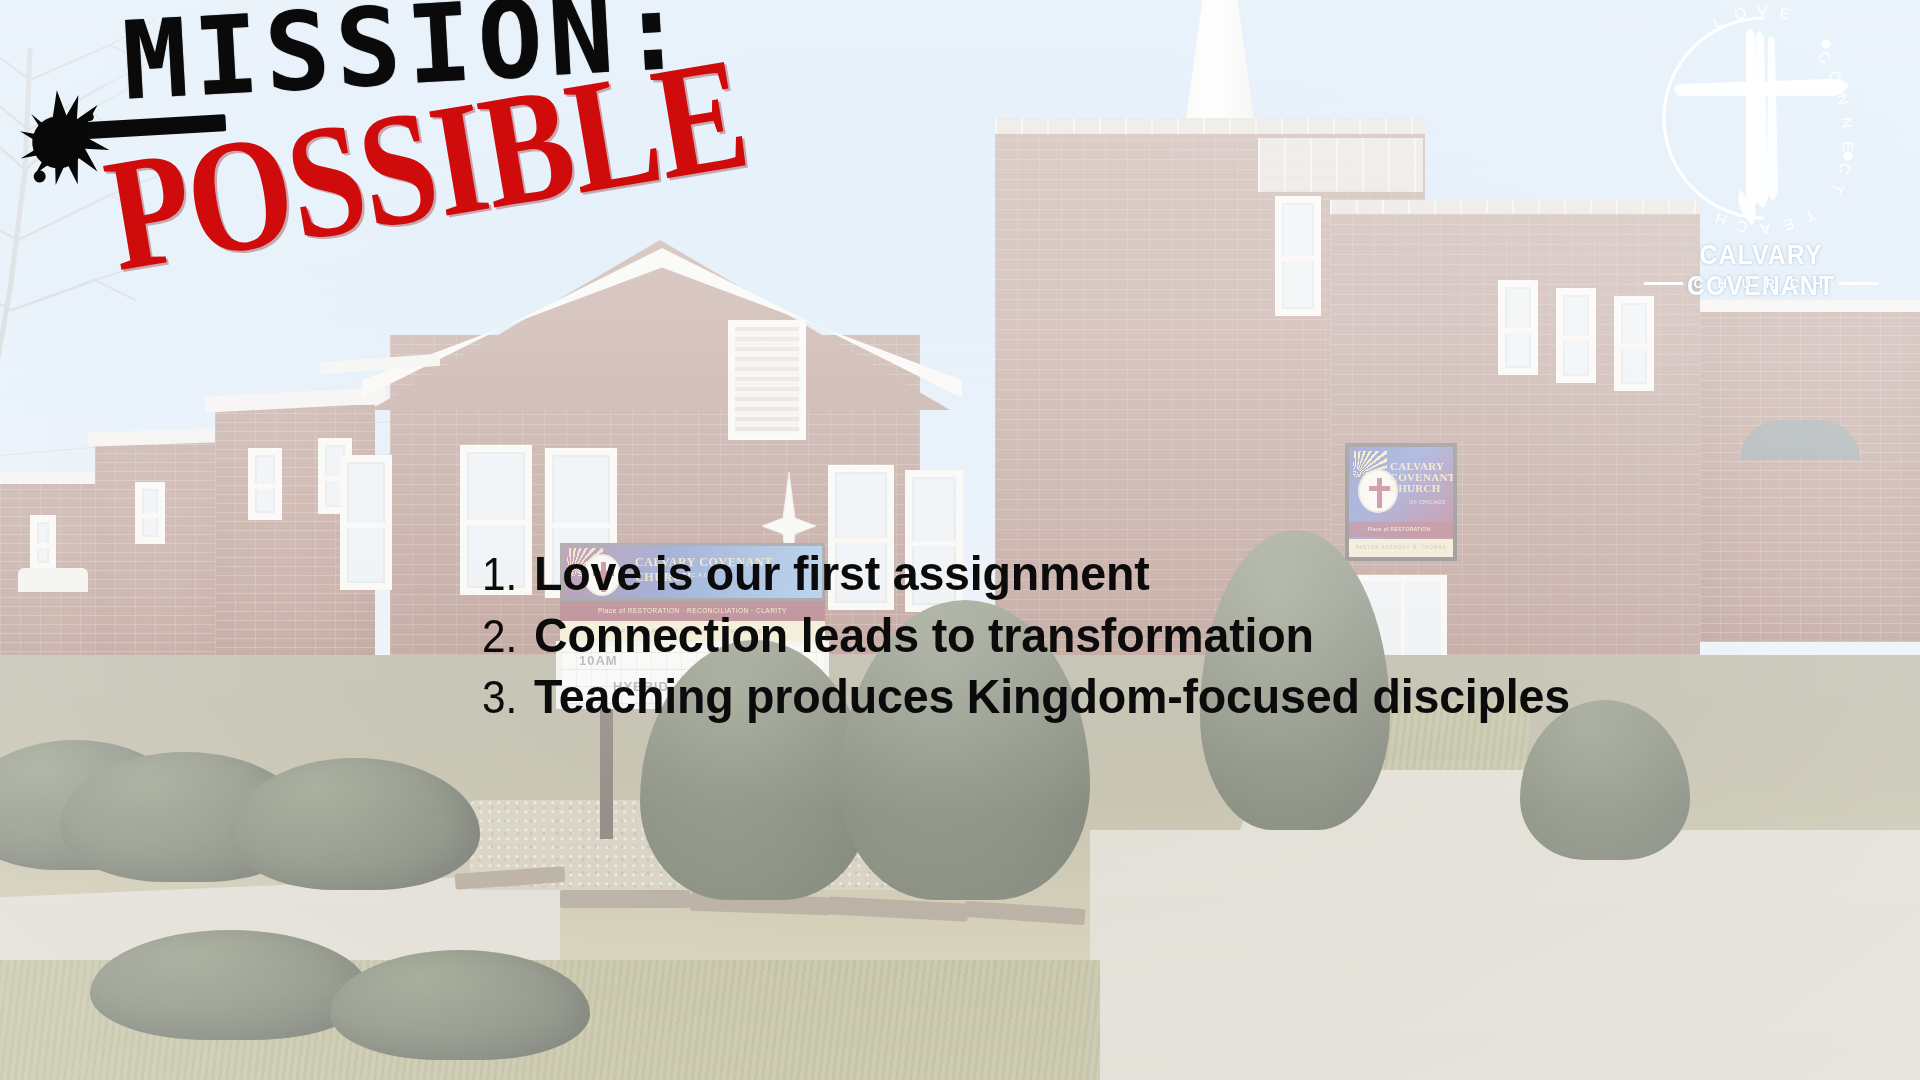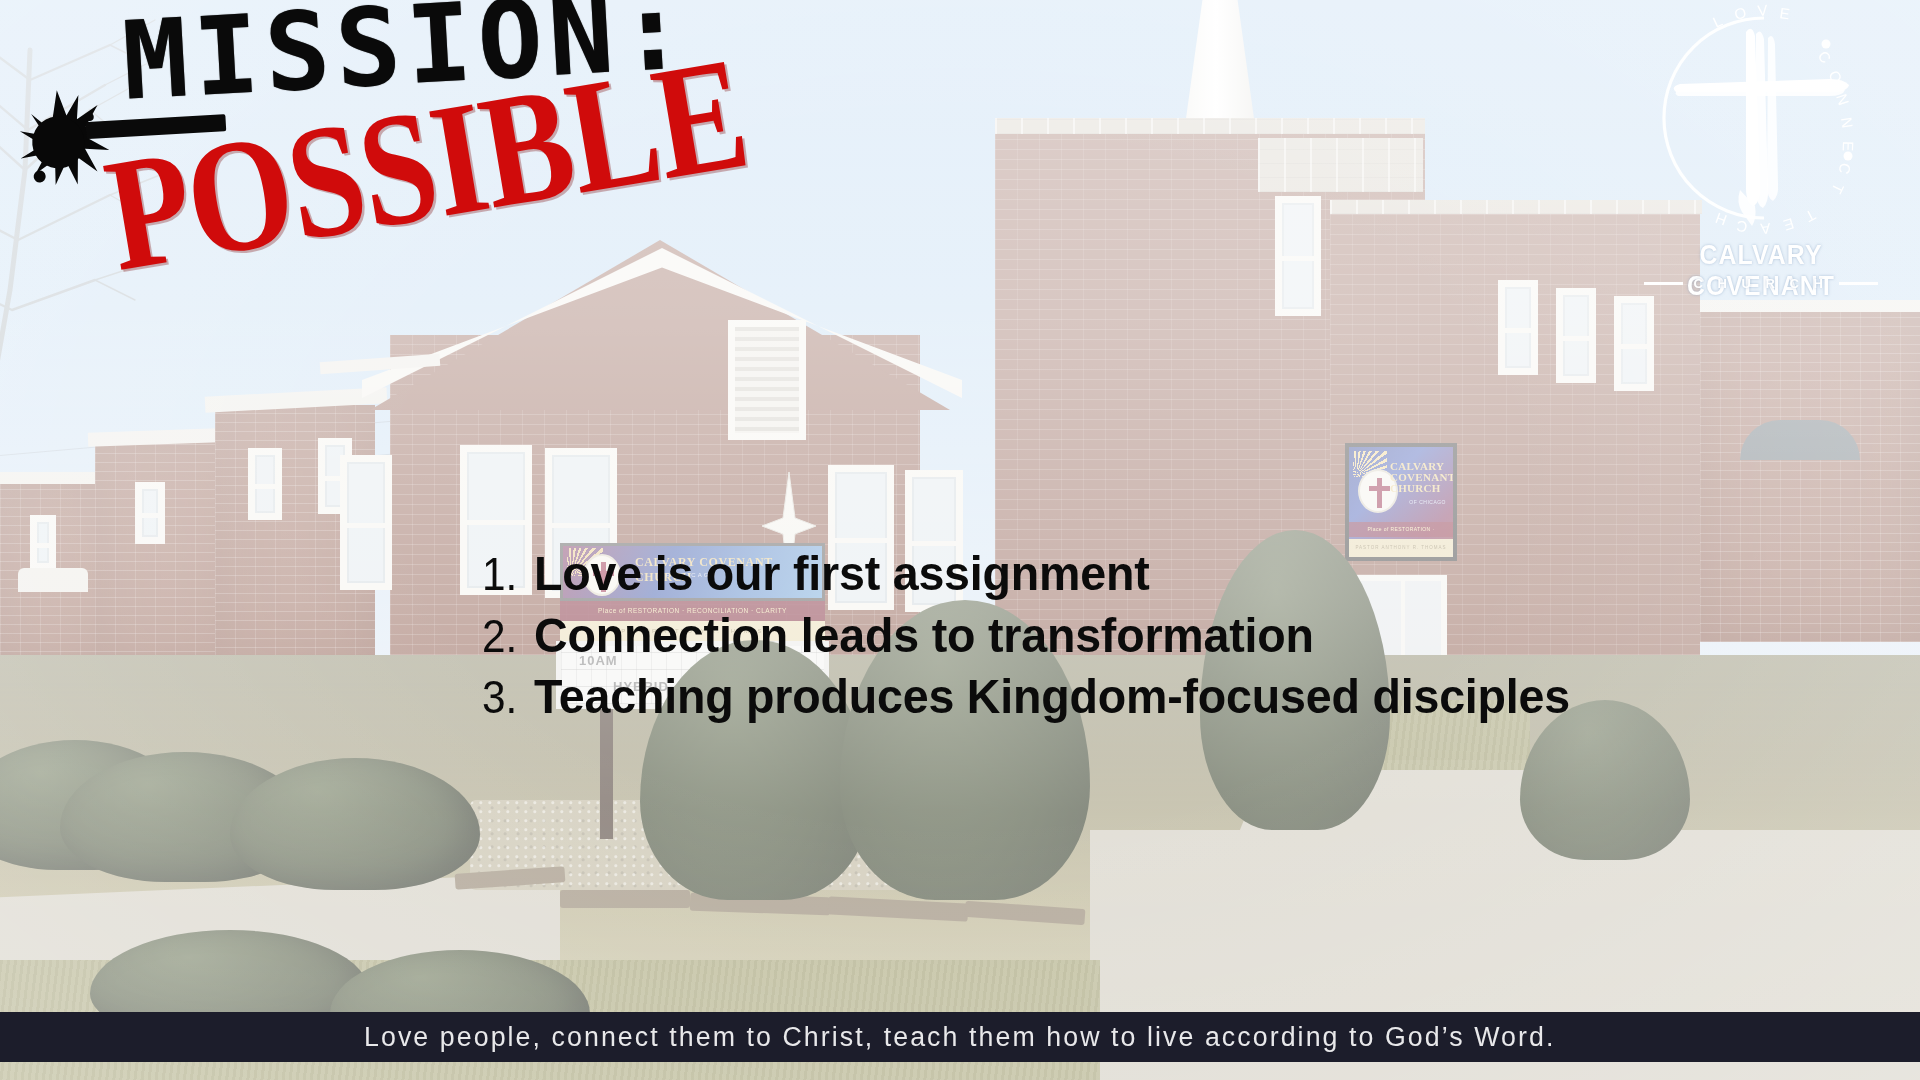--- a/index.html
+++ b/index.html
@@ -554,17 +554,14 @@
     <div class="point">
       <span class="num">2.</span>
       <span class="txt">Connection leads to transformation</span>
     </div>
     <div class="point">
       <span class="num">3.</span>
       <span class="txt">Teaching produces Kingdom-focused disciples</span>
     </div>
   </div>
 
-  <div class="bottombar">
-    <span class="mission">Love people, connect them to Christ, teach them how to live according to God’s Word.</span>
-  </div>
 
 </div>
 
 </body></html>

